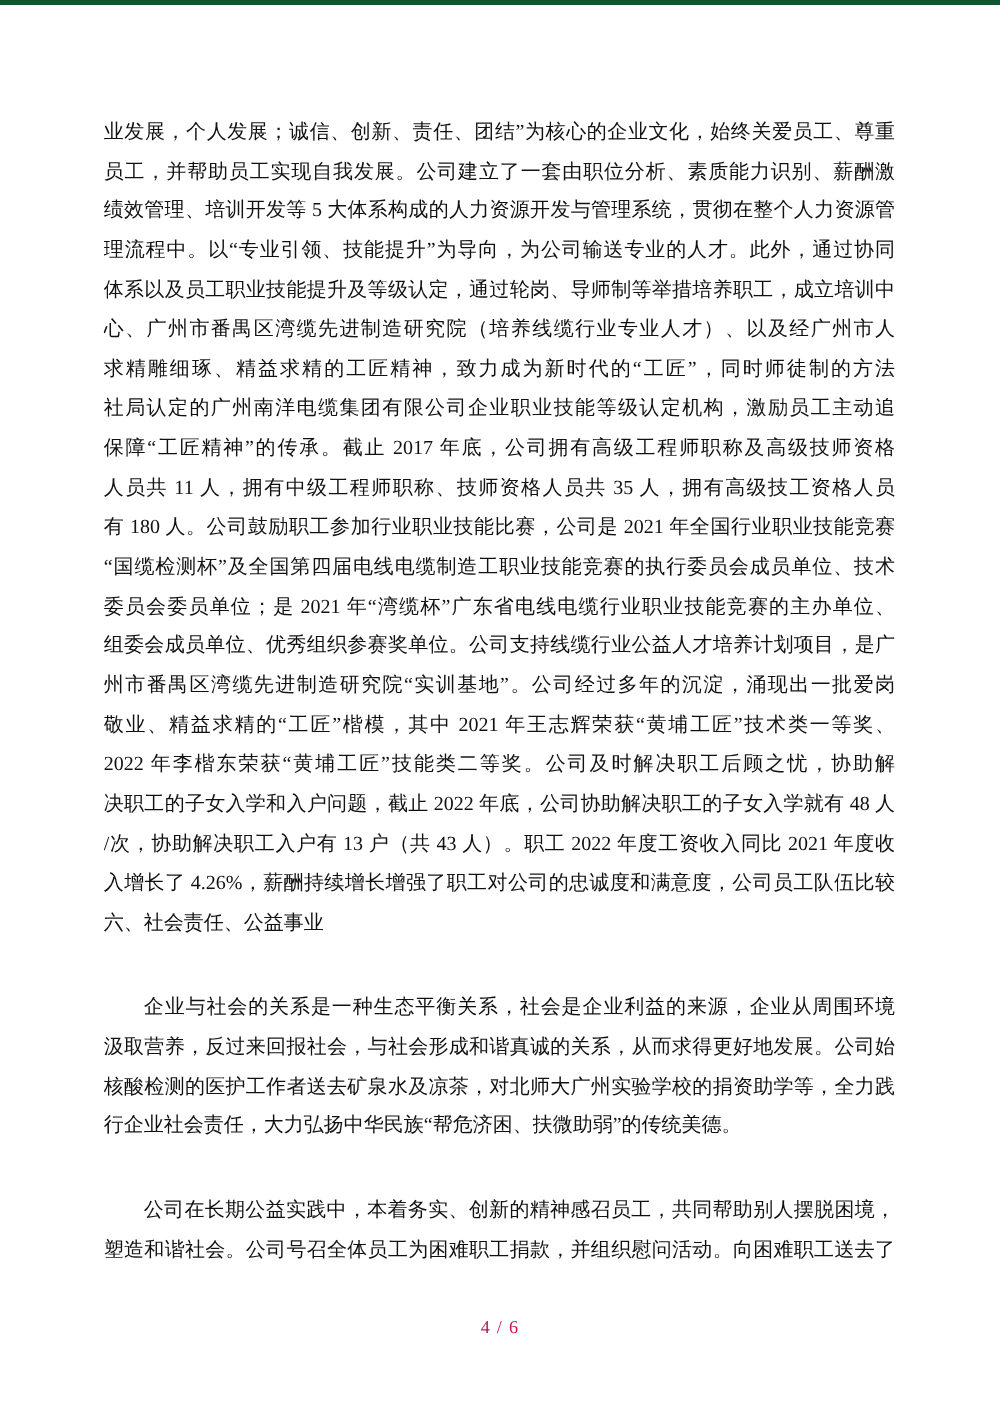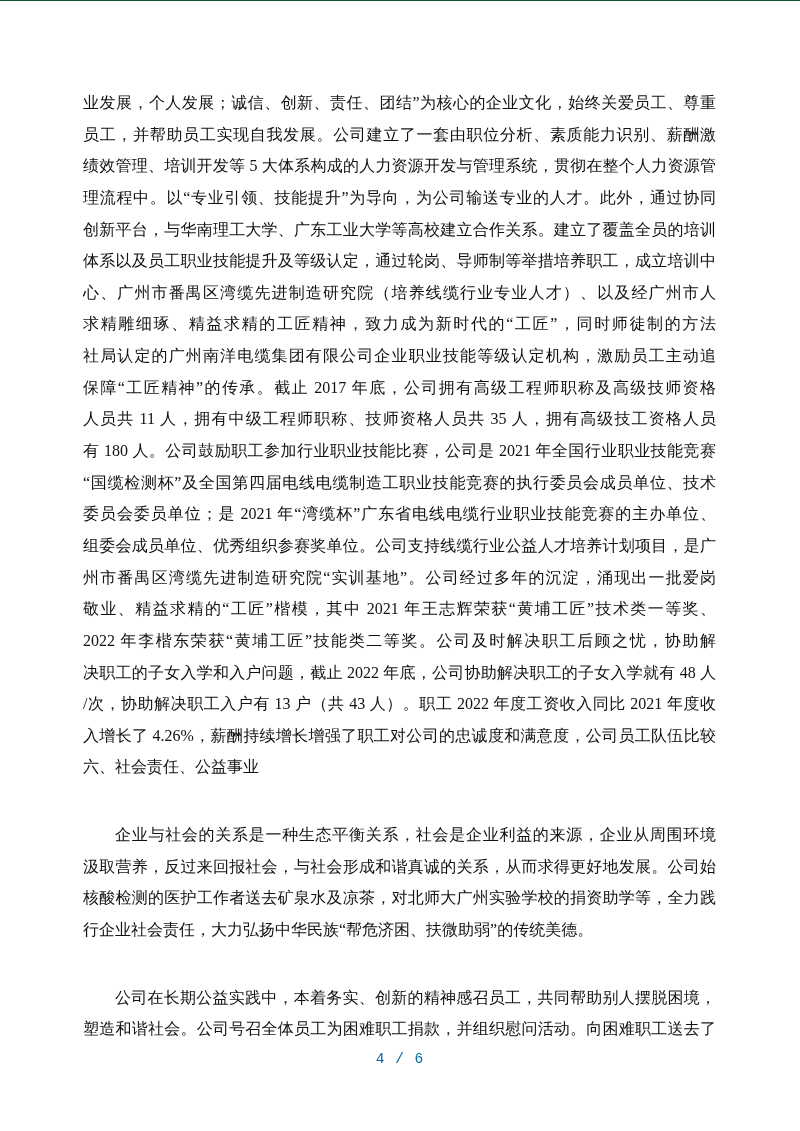--- a/index.html
+++ b/index.html
@@ -8,21 +8,21 @@
     background: #ffffff;
   }
   .page {
     position: relative;
     width: 800px;
     height: 1131px;
     background: #ffffff;
     color: #111111;
     font-family: "Liberation Serif", "DejaVu Serif", serif;
     overflow: hidden;
-    border-top: 1px solid #14532d;
+    border-top: 4px solid #14532d;
     box-sizing: border-box;
   }
   .text-block {
     position: absolute;
     left: 83px;
     top: 86px;
     width: 633px;
   }
   .line {
     height: 31.65px;
@@ -46,35 +46,34 @@
     text-align-last: left;
   }
   .footer {
     position: absolute;
     left: 0;
     top: 1048px;
     width: 800px;
     text-align: center;
     font-size: 14.5px;
     line-height: 20px;
-    color: #0369a1;
-    font-family: Liberation Mono, monospace;
+    color: #be185d;
+    font-family: Liberation Serif, serif;
     letter-spacing: 1px;
   }
 </style>
 </head>
 <body>
 
 <div class="page">
   <div class="text-block">
       <div class="line j">业发展，个人发展；诚信、创新、责任、团结”为核心的企业文化，始终关爱员工、尊重</div>
       <div class="line j">员工，并帮助员工实现自我发展。公司建立了一套由职位分析、素质能力识别、薪酬激励、</div>
       <div class="line j">绩效管理、培训开发等 5 大体系构成的人力资源开发与管理系统，贯彻在整个人力资源管</div>
       <div class="line j">理流程中。以“专业引领、技能提升”为导向，为公司输送专业的人才。此外，通过协同</div>
-      <div class="line j">创新平台，与华南理工大学、广东工业大学等高校建立合作关系。建立了覆盖全员的培训</div>
       <div class="line j">体系以及员工职业技能提升及等级认定，通过轮岗、导师制等举措培养职工，成立培训中</div>
       <div class="line j">心、广州市番禺区湾缆先进制造研究院（培养线缆行业专业人才）、以及经广州市人</div>
       <div class="line j">求精雕细琢、精益求精的工匠精神，致力成为新时代的“工匠”，同时师徒制的方法</div>
       <div class="line j">社局认定的广州南洋电缆集团有限公司企业职业技能等级认定机构，激励员工主动追</div>
       <div class="line j">保障“工匠精神”的传承。截止 2017 年底，公司拥有高级工程师职称及高级技师资格</div>
       <div class="line j">人员共 11 人，拥有中级工程师职称、技师资格人员共 35 人，拥有高级技工资格人员</div>
       <div class="line j">有 180 人。公司鼓励职工参加行业职业技能比赛，公司是 2021 年全国行业职业技能竞赛</div>
       <div class="line j">“国缆检测杯”及全国第四届电线电缆制造工职业技能竞赛的执行委员会成员单位、技术</div>
       <div class="line j">委员会委员单位；是 2021 年“湾缆杯”广东省电线电缆行业职业技能竞赛的主办单位、</div>
       <div class="line j">组委会成员单位、优秀组织参赛奖单位。公司支持线缆行业公益人才培养计划项目，是广</div>

